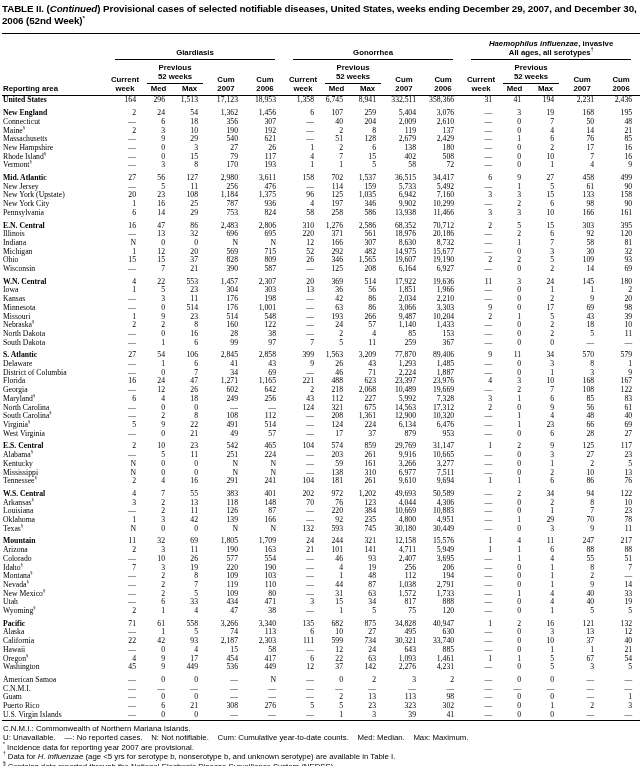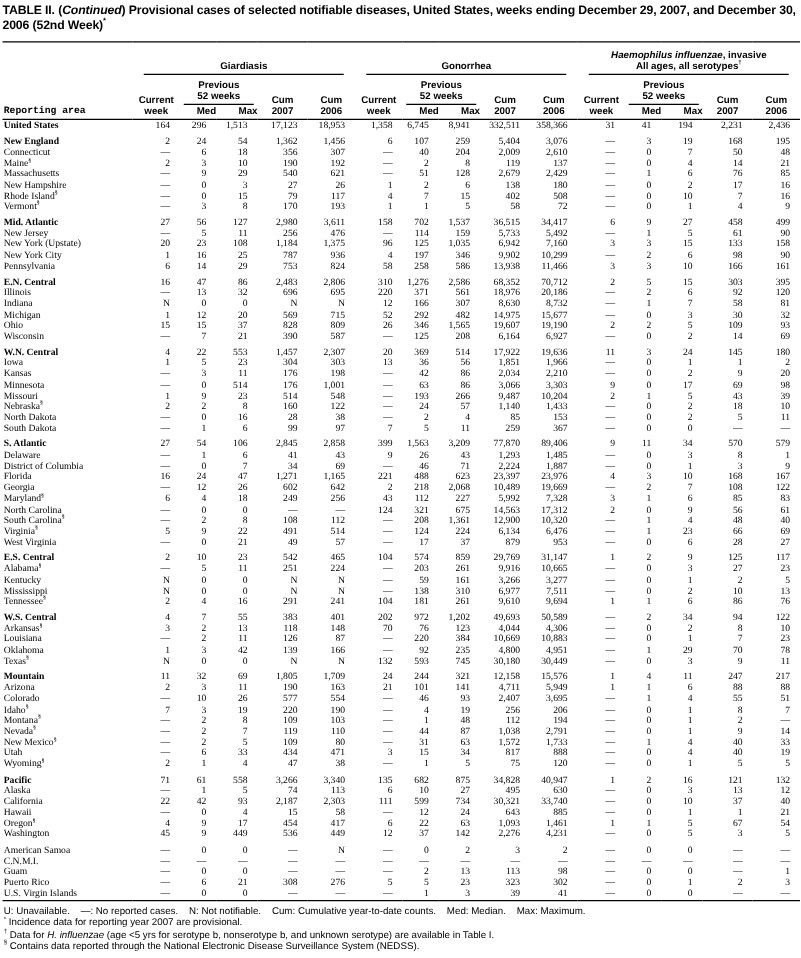--- a/index.html
+++ b/index.html
@@ -9,25 +9,25 @@
   .title{font-size:9.8px;font-weight:bold;line-height:12.2px;letter-spacing:-0.1px;
          margin:0 0 6px 0;}
   .title i{font-style:italic;}
   sup{font-size:0.62em;line-height:0;vertical-align:super;}
   table{border-collapse:collapse;table-layout:fixed;width:637px;
         border-top:1.5px solid #000;}
   thead{border-bottom:1.5px solid #000;}
   tbody{border-bottom:1.5px solid #000;font-family:Liberation Serif, serif;}
   th{padding:0;font-size:7.8px;font-weight:bold;vertical-align:bottom;text-align:center;
      line-height:8.8px;}
-  th.area-h{text-align:left;padding:0 0 2px 1px;font-family:Liberation Mono, monospace;}
+  th.area-h{text-align:left;padding:0 0 2px 1px;}
   .grp{border-bottom:1px solid #000;margin:4px 9px;padding:2px 0 1px 0;}
   .grp i{font-style:italic;}
   .prev{border-bottom:1px solid #000;margin:0 3px;padding-bottom:1px;}
-  th.mm{padding:1px 0 2px 0;text-align:right;}
+  th.mm{padding:1px 0 2px 0;}
   th.bot{padding-bottom:2px;}
   td{padding:0;font-size:7.7px;line-height:8.7px;white-space:nowrap;}
   td.area{text-align:left;padding-left:1px;}
   td.area.bold{font-weight:bold;}
   td.num{text-align:right;padding-right:8px;}
   tr.gaprow td{height:4px;line-height:4px;font-size:1px;}
   .footnotes{margin-top:3px;padding-left:1px;}
   .fnline{font-size:7.8px;line-height:9.6px;white-space:pre-wrap;}
   .fnline i{font-style:italic;}
 </style>
@@ -1332,18 +1332,19 @@
           <td class="num">—</td>
           <td class="num">0</td>
           <td class="num">0</td>
           <td class="num">—</td>
           <td class="num">—</td>
         </tr>
       </tbody>
   </table>
 
   <div class="footnotes">
+      <div class="fnline"><span>C.N.M.I.: Commonwealth of Northern Mariana Islands.</span></div>
       <div class="fnline"><span>U: Unavailable.    —: No reported cases.    N: Not notifiable.    Cum: Cumulative year-to-date counts.    Med: Median.    Max: Maximum.</span></div>
       <div class="fnline"><sup>*</sup><span> Incidence data for reporting year 2007 are provisional.</span></div>
       <div class="fnline"><sup>†</sup><span> Data for </span><i>H. influenzae</i><span> (age &lt;5 yrs for serotype b, nonserotype b, and unknown serotype) are available in Table I.</span></div>
       <div class="fnline"><sup>§</sup><span> Contains data reported through the National Electronic Disease Surveillance System (NEDSS).</span></div>
     </div>
 </div>
 
 </body></html>

